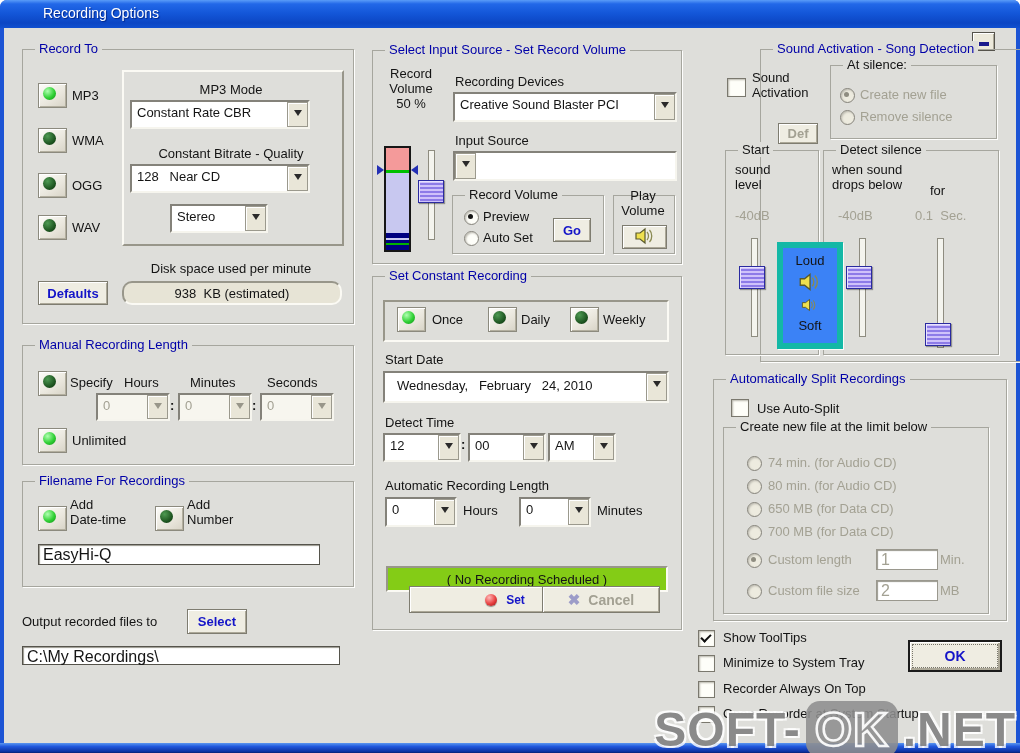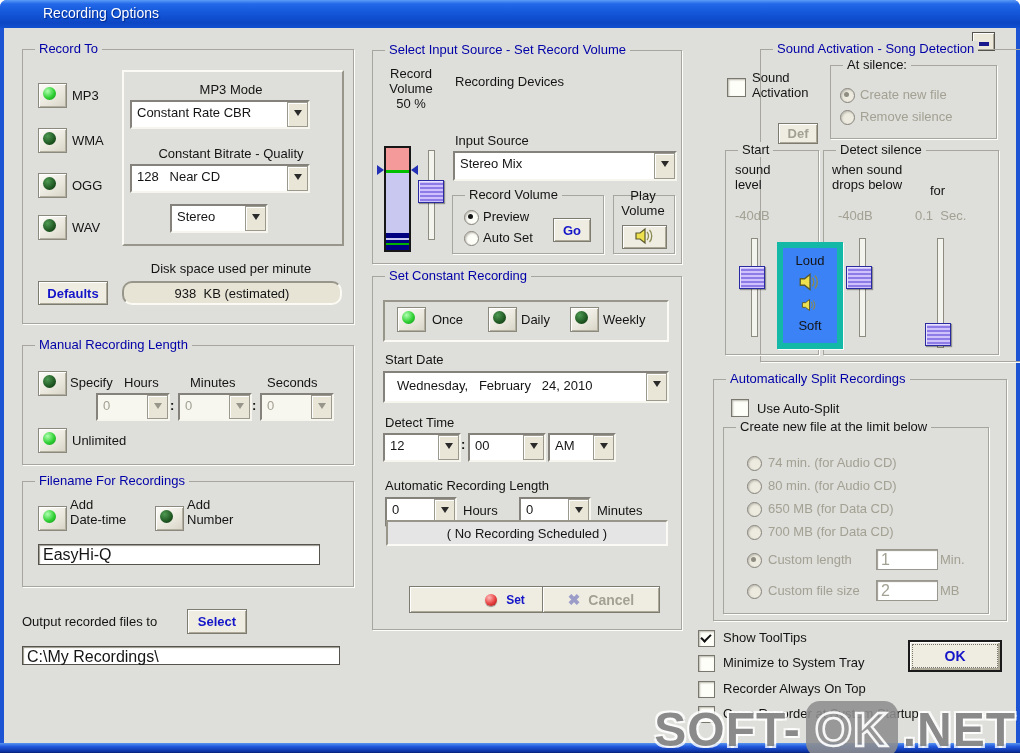--- a/index.html
+++ b/index.html
@@ -198,23 +198,26 @@
     <div style="height:3px;background:#000080;"></div>
     <div style="height:2px;background:#00B000;"></div>
     <div style="height:5px;background:#000080;"></div>
   </div>
   <div class="tri l" style="left:377px;top:165px;"></div>
   <div class="tri r" style="left:411px;top:165px;"></div>
   <div class="trk" style="left:428px;top:150px;height:88px;"></div>
   <div class="th" style="left:418px;top:180px;"></div>
 
   <div class="lbl" style="left:455px;top:74px;">Recording Devices</div>
+  <div class="cmb" style="left:453px;top:92px;width:220px;height:26px;">
+    <div class="v">Creative Sound Blaster PCI</div>
+    <div class="a"></div>
+  </div>
   <div class="lbl" style="left:455px;top:133px;">Input Source</div>
   <div class="cmb" style="left:453px;top:151px;width:220px;height:26px;">
-    <div class="v">Stereo Mix</div>
     <div class="a"></div>
   </div>
 
   <div class="grp" style="left:452px;top:195px;width:150px;height:57px;">
     <div class="cap k">Record Volume</div>
   </div>
   <div class="rad sel" style="left:464px;top:210px;"></div>
   <div class="lbl" style="left:483px;top:209px;">Preview</div>
   <div class="rad" style="left:464px;top:231px;"></div>
   <div class="lbl" style="left:483px;top:230px;">Auto Set</div>
@@ -275,21 +278,21 @@
     <div class="v">0</div>
     <div class="a"></div>
   </div>
   <div class="lbl" style="left:463px;top:503px;">Hours</div>
   <div class="cmb" style="left:519px;top:497px;width:68px;height:26px;">
     <div class="v">0</div>
     <div class="a"></div>
   </div>
   <div class="lbl" style="left:597px;top:503px;">Minutes</div>
 
-  <div class="sunk" style="left:386px;top:520px;width:278px;height:22px;background:#e5e5e5;">( No Recording Scheduled )</div>
+  <div class="sunk" style="left:386px;top:566px;width:278px;height:22px;background:#84cc16;">( No Recording Scheduled )</div>
   <div class="btn blue" style="left:409px;top:586px;width:116px;height:25px;font-size:12px;padding-left:37px;">
     <span class="ball"></span>
     <span>Set</span>
   </div>
   <div class="btn disb" style="left:542px;top:586px;width:116px;height:25px;font-size:14px;">
     <span class="xicon">✖</span>
     <span>Cancel</span>
   </div>
 
   <div class="grp" style="left:712px;top:49px;width:293px;height:311px;margin-left:48px;">

